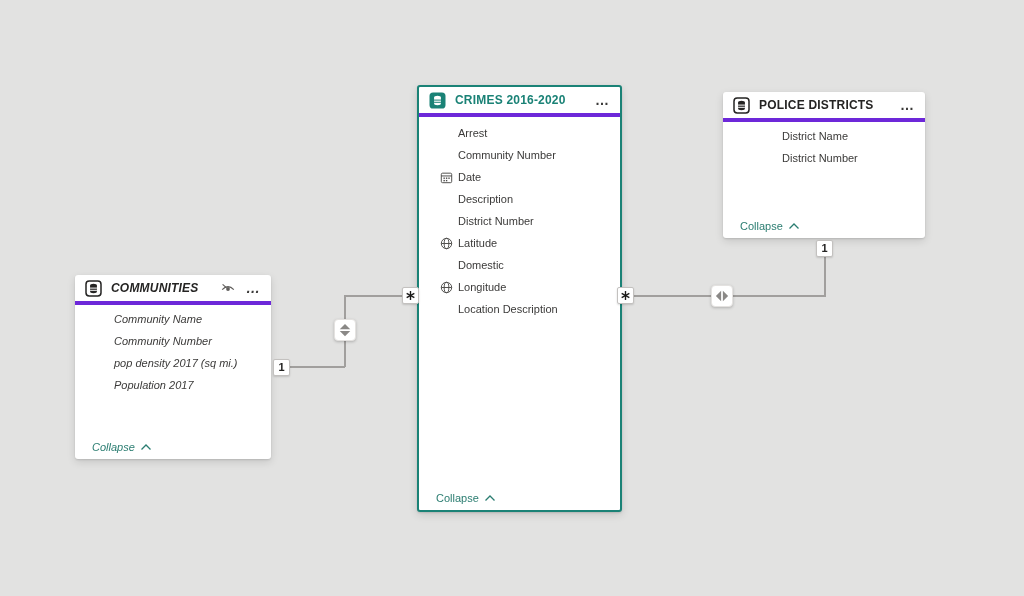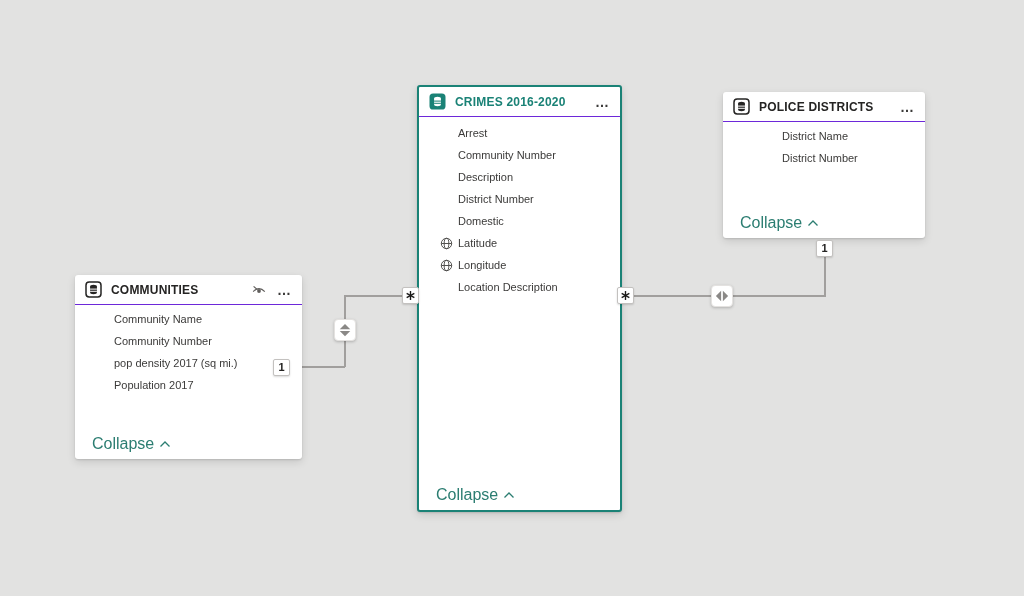--- a/index.html
+++ b/index.html
@@ -4,33 +4,33 @@
 <style>
   html,body{margin:0;padding:0;}
   body{font-family:"Liberation Sans","DejaVu Sans",sans-serif;}
   #canvas{position:relative;width:1024px;height:596px;background:#e2e2e1;overflow:hidden;}
 
   
   .card{position:absolute;background:#fff;border-radius:3px;z-index:2;
         box-shadow:0 1px 2px rgba(0,0,0,.12),0 3px 8px rgba(0,0,0,.12);}
   .card.selected{border:2px solid #1a8276;box-shadow:0 1px 2px rgba(0,0,0,.12),0 3px 8px rgba(0,0,0,.12);}
   .card-header{position:absolute;top:0;left:0;right:0;height:30px;display:flex;align-items:center;
-               padding:12px 10px;border-bottom:1px solid #6d28d9;box-sizing:border-box;}
+               padding:12px 10px;border-bottom:4px solid #6d28d9;box-sizing:border-box;}
   .tbl-icon{width:17px;height:17px;flex:0 0 17px;display:flex;}
   .card-title{margin-left:9px;font-size:12px;font-weight:700;color:#252423;letter-spacing:.2px;
               white-space:nowrap;flex:1 1 auto;}
   .card.selected .card-title{color:#1a8276;}
   .hdr-eye{width:16px;height:16px;margin-right:10px;display:flex;cursor:pointer;}
   .more{font-size:14px;font-weight:700;color:#3b3a39;line-height:10px;letter-spacing:1px;cursor:pointer;}
   .fields{position:absolute;left:0;right:0;}
   .field-row{height:22px;display:flex;align-items:center;padding-left:20px;cursor:pointer;}
   .f-icon{width:15px;height:15px;flex:0 0 15px;margin-right:4px;display:flex;align-items:center;justify-content:center;}
   .f-label{font-size:11px;color:#3b3a39;white-space:nowrap;}
   .collapse{position:absolute;left:17px;bottom:6px;display:flex;align-items:center;cursor:pointer;}
-  .collapse span{font-size:16px;color:#2b7d71;}
+  .collapse span{font-size:11px;color:#2b7d71;}
   .collapse svg{margin-left:5px;}
 
   
   .rel-line{position:absolute;background:#a19f9d;z-index:1;}
   .marker{position:absolute;width:17px;height:17px;background:#fff;border:1px solid #c3c1bf;
           border-radius:2px;box-sizing:border-box;z-index:3;display:flex;align-items:center;
           justify-content:center;box-shadow:0 1px 2px rgba(0,0,0,.15);cursor:pointer;}
   .marker .one-txt{font-size:11px;font-weight:700;color:#252423;line-height:1;}
   .dir-badge{position:absolute;width:22px;height:22px;background:#fff;border:1px solid #e4e2e0;
              border-radius:4px;box-sizing:border-box;z-index:3;display:flex;align-items:center;
@@ -40,21 +40,21 @@
 <body>
 
 <div id="canvas">
 
   <div class="rel-line" style="left:275px;top:366px;width:70px;height:2px;"></div>
   <div class="rel-line" style="left:344px;top:295px;width:2px;height:72px;"></div>
   <div class="rel-line" style="left:344px;top:295px;width:74px;height:2px;"></div>
   <div class="rel-line" style="left:618px;top:295px;width:208px;height:2px;"></div>
   <div class="rel-line" style="left:824px;top:249px;width:2px;height:48px;"></div>
 
-  <div class="card" style="left:75px;top:275px;width:227px;height:184px;">
+  <div class="card" style="left:75px;top:275px;width:196px;height:184px;font-style:italic;">
     <div class="card-header">
       <span class="tbl-icon">
         <svg viewBox="0 0 17 17" width="17" height="17">
           <rect x="1" y="1" width="15" height="15" rx="3.2" fill="#fff" stroke="#252423" stroke-width="1.5"></rect>
           <path d="M5.1 5.4 v6.2 a3.4 1.6 0 0 0 6.8 0 v-6.2" fill="#252423"></path>
           <ellipse cx="8.5" cy="5.4" rx="3.4" ry="1.6" fill="#252423"></ellipse>
           <line x1="5.1" y1="8.1" x2="11.9" y2="8.1" stroke="#fff" stroke-width="1"></line>
           <line x1="5.1" y1="10.3" x2="11.9" y2="10.3" stroke="#fff" stroke-width="1"></line>
         </svg>
       </span>
@@ -111,40 +111,56 @@
     <div class="fields" style="top:35px;">
       <div class="field-row">
         <span class="f-icon"></span>
           <span class="f-label">Arrest</span>
       </div>
       <div class="field-row">
         <span class="f-icon"></span>
           <span class="f-label">Community Number</span>
       </div>
       <div class="field-row">
+        <span class="f-icon">
+          <svg viewBox="0 0 15 15" width="13" height="13" fill="none" stroke="#4a4947" stroke-width="1.1">
+            <rect x="1.5" y="2.5" width="12" height="11" rx="1.5"></rect>
+            <line x1="1.5" y1="5.7" x2="13.5" y2="5.7"></line>
+            <g fill="#4a4947" stroke="none">
+              <rect x="4" y="7.5" width="1.6" height="1.6"></rect>
+                <rect x="6.8" y="7.5" width="1.6" height="1.6"></rect>
+                <rect x="9.6" y="7.5" width="1.6" height="1.6"></rect>
+              <rect x="4" y="10.3" width="1.6" height="1.6"></rect>
+                <rect x="6.8" y="10.3" width="1.6" height="1.6"></rect>
+            </g>
+          </svg>
+        </span>
+          <span class="f-label">Date</span>
+      </div>
+      <div class="field-row">
         <span class="f-icon"></span>
           <span class="f-label">Description</span>
       </div>
       <div class="field-row">
         <span class="f-icon"></span>
           <span class="f-label">District Number</span>
-      </div>
-      <div class="field-row">
-        <span class="f-icon"></span>
-          <span class="f-label">Domestic</span>
       </div>
       <div class="field-row">
         <span class="f-icon">
           <svg viewBox="0 0 15 15" width="13" height="13" fill="none" stroke="#4a4947" stroke-width="1.1">
             <circle cx="7.5" cy="7.5" r="6"></circle>
               <ellipse cx="7.5" cy="7.5" rx="2.7" ry="6"></ellipse>
               <line x1="1.5" y1="7.5" x2="13.5" y2="7.5"></line>
           </svg>
         </span>
           <span class="f-label">Latitude</span>
+      </div>
+      <div class="field-row">
+        <span class="f-icon"></span>
+          <span class="f-label">Domestic</span>
       </div>
       <div class="field-row">
         <span class="f-icon">
           <svg viewBox="0 0 15 15" width="13" height="13" fill="none" stroke="#4a4947" stroke-width="1.1">
             <circle cx="7.5" cy="7.5" r="6"></circle>
               <ellipse cx="7.5" cy="7.5" rx="2.7" ry="6"></ellipse>
               <line x1="1.5" y1="7.5" x2="13.5" y2="7.5"></line>
           </svg>
         </span>
           <span class="f-label">Longitude</span>

